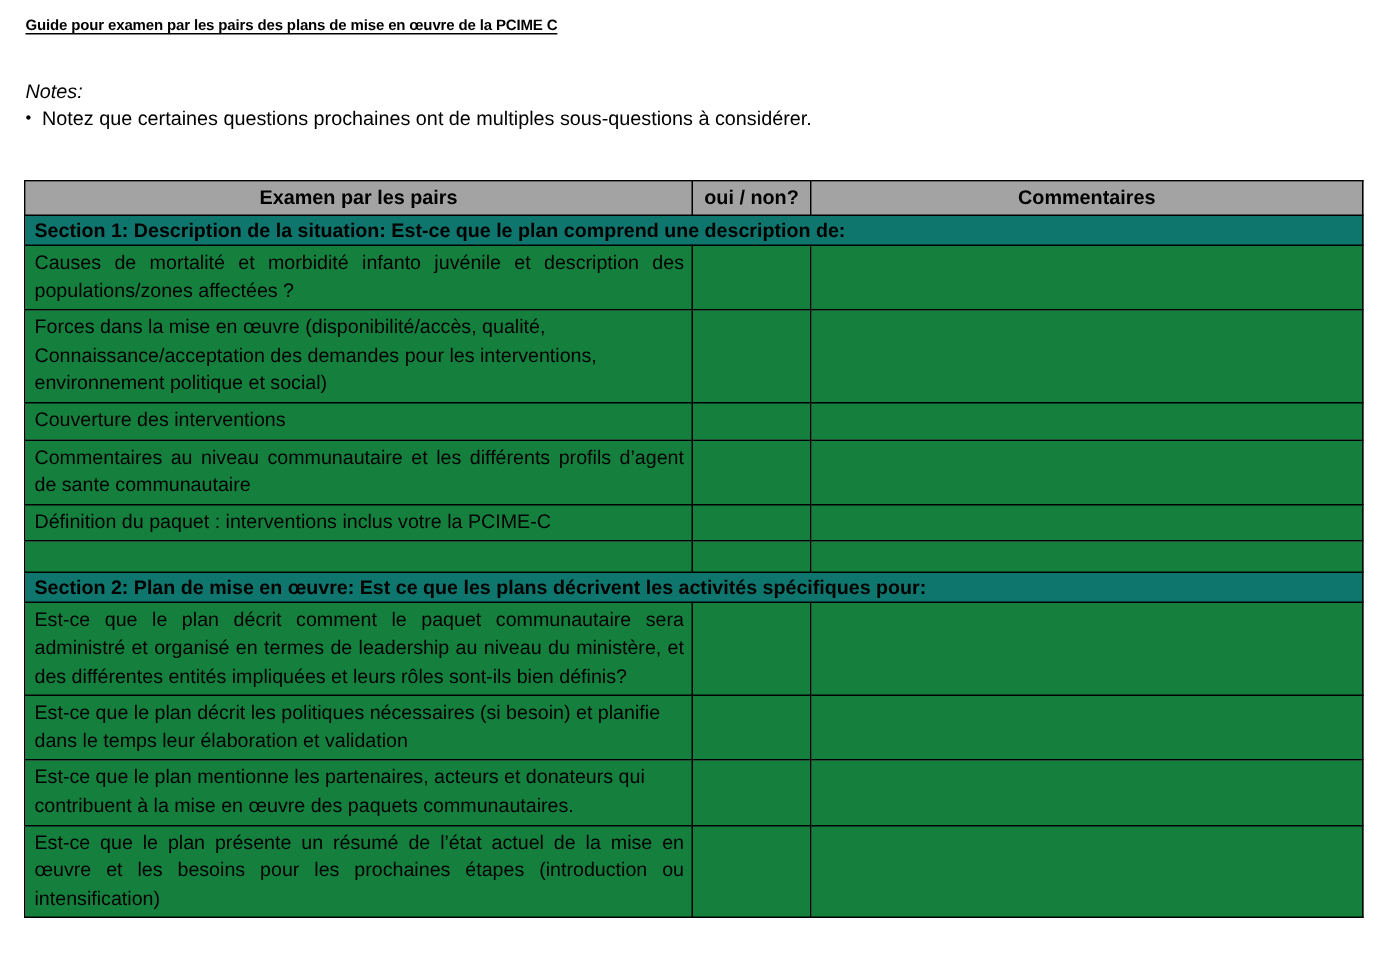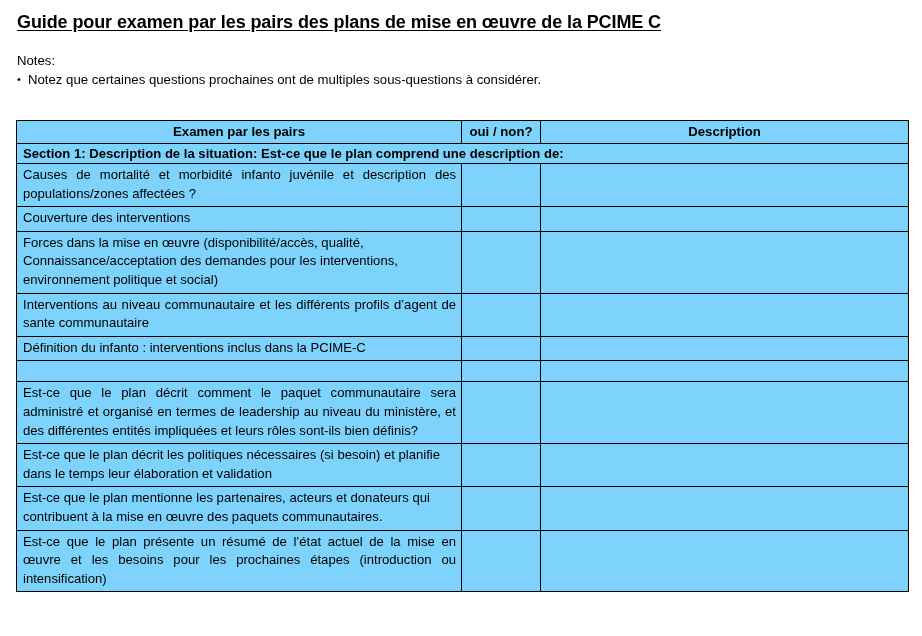--- a/index.html
+++ b/index.html
@@ -24,37 +24,38 @@
     width: 922px;
     height: 636px;
     box-sizing: border-box;
   }
 
   
   .doc-title {
     position: absolute;
     left: 17px;
     top: 12px;
-    font-size: 18px;
+    font-size: 10px;
     font-weight: bold;
     text-decoration: underline;
     text-underline-offset: 2px;
     letter-spacing: -0.1px;
     white-space: nowrap;
   }
 
   .notes-block {
     position: absolute;
     left: 17px;
     top: 52px;
     font-size: 13.2px;
     line-height: 18px;
   }
   .notes-label {
     display: block;
+    font-style: italic;
   }
   .note-line {
     display: block;
     white-space: nowrap;
   }
   .bullet {
     display: inline-block;
     width: 11px;
     font-size: 11px;
     vertical-align: 1px;
@@ -67,45 +68,45 @@
     top: 120px;
     width: 892px;
     border-collapse: collapse;
     table-layout: fixed;
     font-size: 13.1px;
   }
   .grid td, .grid th {
     border: 1px solid #000000;
     padding: 0;
     vertical-align: top;
-    background: #7dd3fc;
+    background: #15803d;
   }
   .grid col.c-question { width: 445px; }
   .grid col.c-yesno    { width: 79px;  }
   .grid col.c-comments { width: 368px; }
 
   .cell-pad {
     padding: 2px 5px 3px 6px;
     line-height: 18.6px;
     display: block;
   }
 
   
   tr.head-row th {
-    background: #7dd3fc;
+    background: #a3a3a3;
     text-align: center;
     font-weight: bold;
     height: 22px;
     line-height: 22px;
     font-size: 13.2px;
   }
 
   
   tr.section-row td {
-    background: #7dd3fc;
+    background: #0f766e;
     font-weight: bold;
     font-size: 13.1px;
     height: 19px;
   }
   tr.section-row td .cell-pad {
     padding: 0 5px 0 6px;
     line-height: 19px;
   }
 
   
@@ -148,21 +149,21 @@
   <table class="grid">
     <colgroup>
       <col class="c-question">
       <col class="c-yesno">
       <col class="c-comments">
     </colgroup>
     <thead>
       <tr class="head-row">
         <th>Examen par les pairs</th>
         <th>oui / non?</th>
-        <th>Description</th>
+        <th>Commentaires</th>
       </tr>
     </thead>
     <tbody>
 
       <tr class="section-row">
         <td colspan="3">
           <span class="cell-pad">Section 1: Description de la situation: Est-ce que le plan comprend une description de:</span>
         </td>
       </tr>
 
@@ -173,57 +174,57 @@
         <td>
           <span class="cell-pad"></span>
         </td>
         <td>
           <span class="cell-pad"></span>
         </td>
       </tr>
 
       <tr class="plain">
         <td>
+          <span class="cell-pad">Forces dans la mise en œuvre  (disponibilité/accès, qualité, Connaissance/acceptation des demandes pour les interventions, environnement politique et social)</span>
+        </td>
+        <td>
+          <span class="cell-pad"></span>
+        </td>
+        <td>
+          <span class="cell-pad"></span>
+        </td>
+      </tr>
+
+      <tr class="plain">
+        <td>
           <span class="cell-pad">Couverture des interventions</span>
         </td>
         <td>
           <span class="cell-pad"></span>
         </td>
         <td>
           <span class="cell-pad"></span>
         </td>
       </tr>
 
-      <tr class="plain">
-        <td>
-          <span class="cell-pad">Forces dans la mise en œuvre  (disponibilité/accès, qualité, Connaissance/acceptation des demandes pour les interventions, environnement politique et social)</span>
-        </td>
-        <td>
-          <span class="cell-pad"></span>
-        </td>
-        <td>
-          <span class="cell-pad"></span>
-        </td>
-      </tr>
-
       <tr class="justify">
         <td>
-          <span class="cell-pad">Interventions au niveau communautaire et les différents profils d’agent de sante communautaire</span>
-        </td>
-        <td>
-          <span class="cell-pad"></span>
-        </td>
-        <td>
-          <span class="cell-pad"></span>
-        </td>
-      </tr>
-
-      <tr class="plain">
-        <td>
-          <span class="cell-pad">Définition du infanto : interventions inclus dans la PCIME-C</span>
+          <span class="cell-pad">Commentaires au niveau communautaire et les différents profils d’agent de sante communautaire</span>
+        </td>
+        <td>
+          <span class="cell-pad"></span>
+        </td>
+        <td>
+          <span class="cell-pad"></span>
+        </td>
+      </tr>
+
+      <tr class="plain">
+        <td>
+          <span class="cell-pad">Définition du paquet : interventions inclus votre la PCIME-C</span>
         </td>
         <td>
           <span class="cell-pad"></span>
         </td>
         <td>
           <span class="cell-pad"></span>
         </td>
       </tr>
 
 
@@ -232,20 +233,25 @@
           <span class="cell-pad"></span>
         </td>
         <td>
           <span class="cell-pad"></span>
         </td>
         <td>
           <span class="cell-pad"></span>
         </td>
       </tr>
 
+      <tr class="section-row">
+        <td colspan="3">
+          <span class="cell-pad">Section 2: Plan de mise en œuvre: Est ce que les plans décrivent les activités spécifiques pour:</span>
+        </td>
+      </tr>
 
 
       <tr class="justify">
         <td>
           <span class="cell-pad">Est-ce que le plan décrit comment  le paquet communautaire sera administré et organisé en termes de leadership au niveau du ministère, et des différentes entités impliquées et leurs rôles sont-ils bien définis?</span>
         </td>
         <td>
           <span class="cell-pad"></span>
         </td>
         <td>

